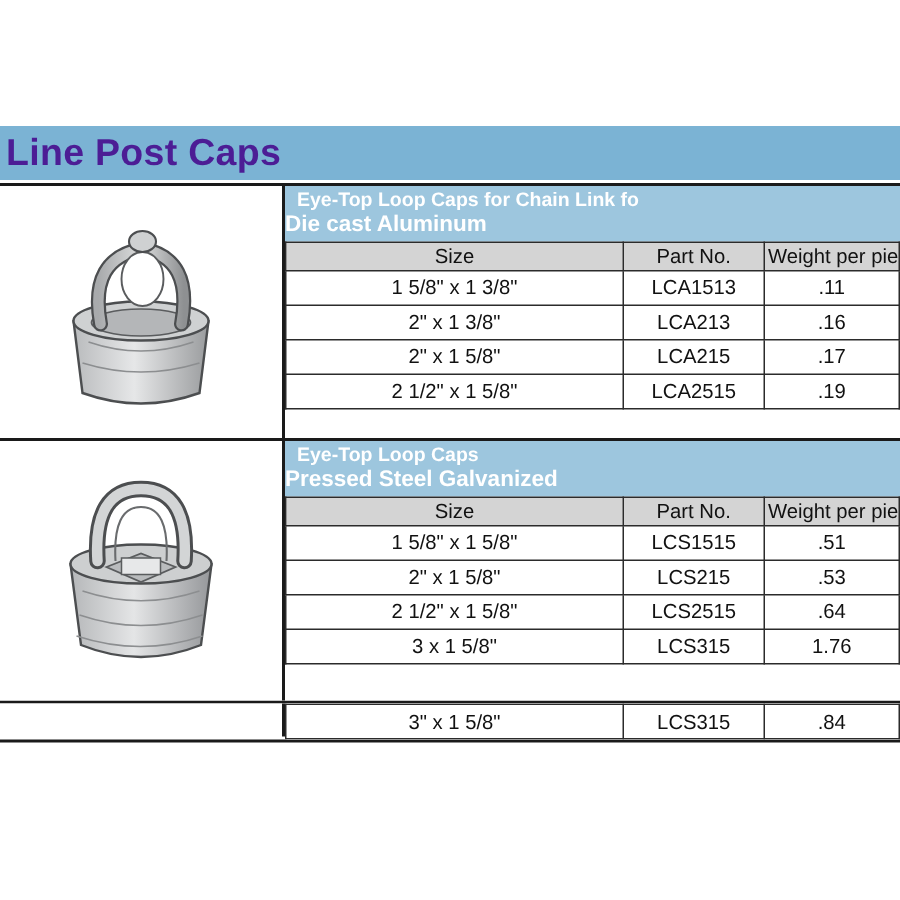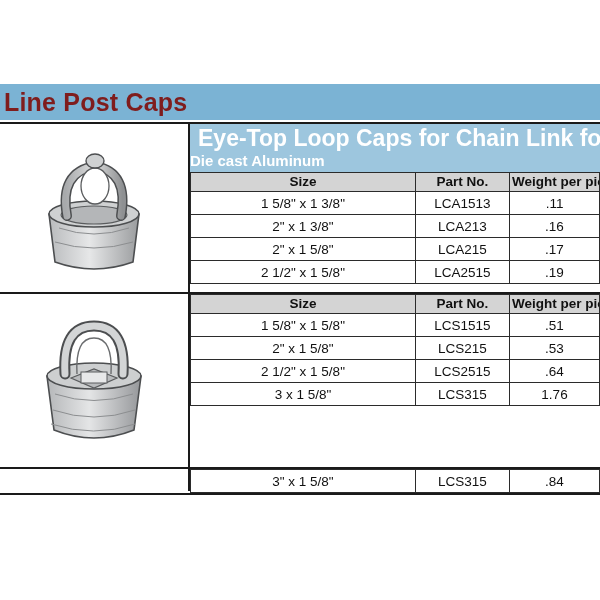--- a/index.html
+++ b/index.html
@@ -25,21 +25,21 @@
     top: 84px;
     width: 600px;
     height: 36px;
     background: #7bb3d4;
     display: flex;
     align-items: center;
   }
   .title-bar .title-text {
     font-size: 25px;
     font-weight: bold;
-    color: #7f1d1d;
+    color: #4c1d95;
     letter-spacing: 0.2px;
     padding-left: 4px;
     white-space: nowrap;
   }
 
   
   .content {
     position: absolute;
     left: 0;
     top: 122px;
@@ -73,21 +73,21 @@
     flex: 1 1 auto;
     background: #ffffff;
     overflow: hidden;
   }
 
   .hdr-band {
     background: #9dc6de;
     padding: 2px 0 3px 0;
   }
   .hdr-title {
-    font-size: 23px;
+    font-size: 13px;
     font-weight: bold;
     color: #ffffff;
     padding-left: 8px;
     line-height: 1.12;
     white-space: nowrap;
   }
   .hdr-sub {
     font-size: 15px;
     font-weight: bold;
     color: #ffffff;
@@ -105,21 +105,21 @@
     text-align: center;
     font-size: 13.5px;
     color: #111111;
     padding: 2px 2px;
     background: #ffffff;
     white-space: nowrap;
     overflow: hidden;
   }
   table.spec th {
     background: #d4d4d4;
-    font-weight: bold;
+    font-weight: normal;
     font-size: 13.5px;
     line-height: 1.05;
   }
   table.spec col.c-size { width: 55%; }
   table.spec col.c-part { width: 23%; }
   table.spec col.c-wt   { width: 22%; }
 
   table.spec tr.row td { height: 18px; }
 
   
@@ -258,20 +258,24 @@
           <path d="M46 76 q-3 -48 29 -48 q32 0 29 48" fill="none" stroke="#d3d5d6" stroke-width="7" stroke-linecap="round"></path>
           <path d="M58 76 q-2 -36 17 -36 q19 0 17 36" fill="none" stroke="#6a6c6e" stroke-width="1.4"></path>
 
           <path d="M36 96 q39 13 78 0" fill="none" stroke="#8c8e90" stroke-width="1"></path>
           <path d="M34 112 q41 14 82 0" fill="none" stroke="#8c8e90" stroke-width="1"></path>
           <path d="M32 126 q43 14 84 0" fill="none" stroke="#8c8e90" stroke-width="1"></path>
         </svg>
       </div>
 
       <div class="tbl-cell">
+        <div class="hdr-band">
+          <div class="hdr-title">Eye-Top Loop Caps</div>
+          <div class="hdr-sub">Pressed Steel Galvanized</div>
+        </div>
 
         <table class="spec">
           <colgroup>
               <col class="c-size">
               <col class="c-part">
               <col class="c-wt">
             </colgroup>
           <thead>
             <tr>
               <th>Size</th>

